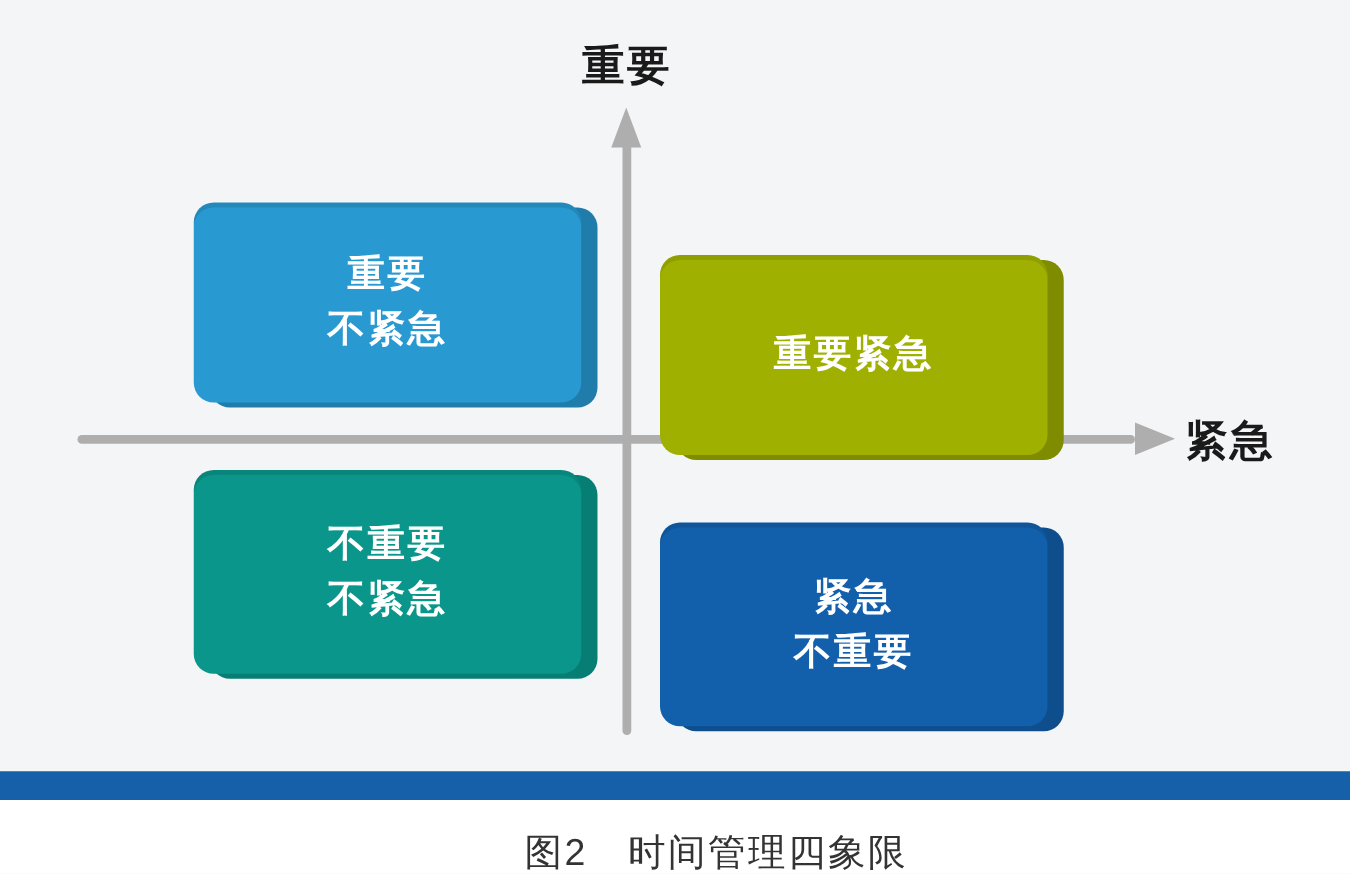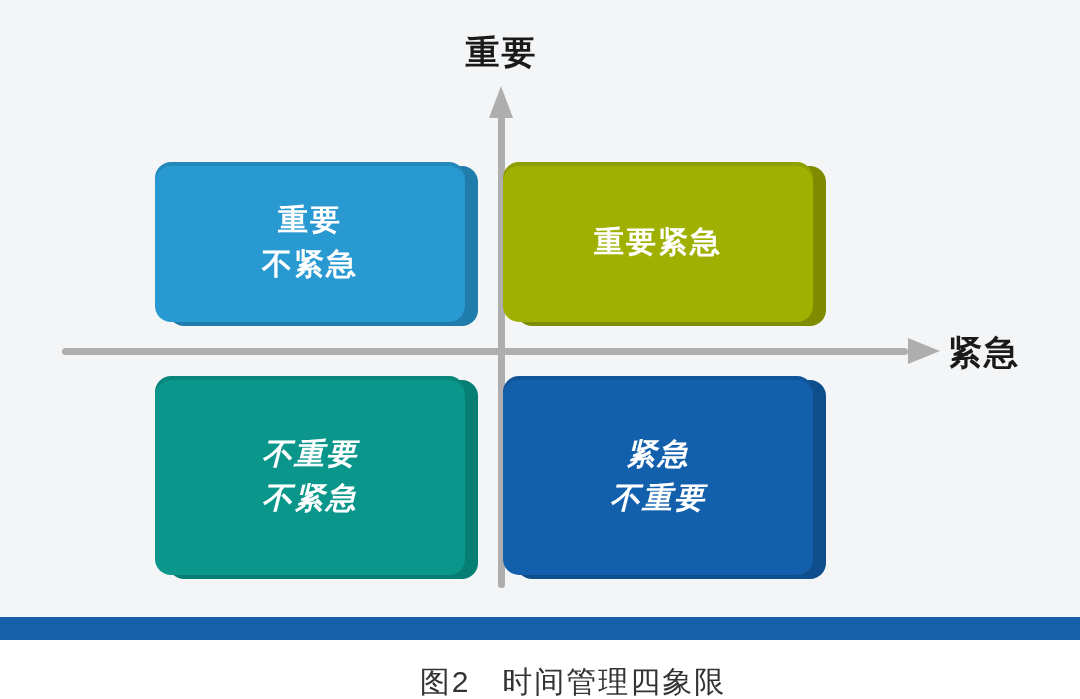--- a/index.html
+++ b/index.html
@@ -53,23 +53,23 @@
   }
   .label-y { left: 439px; top: 30px; width: 125px; text-align: center; }
   .label-x { left: 948px; top: 330px; }
 
   
   .quad {
     position: absolute;
     width: 310px;
   }
   .quad-top    { top: 162px; height: 160px; }
-  .quad-bottom { top: 376px; height: 199px; font-style: italic; }
+  .quad-bottom { top: 376px; height: 163px; }
   .quad-left   { left: 155px; }
-  .quad-right  { left: 503px; }
+  .quad-right  { left: 528px; margin-top: 42px; }
 
   .quad .edge {
     position: absolute;
     inset: 0;
     transform: translate(13px, 4px);
     border-radius: 16px;
     background: var(--edge);
   }
   .quad .face {
     position: absolute;

